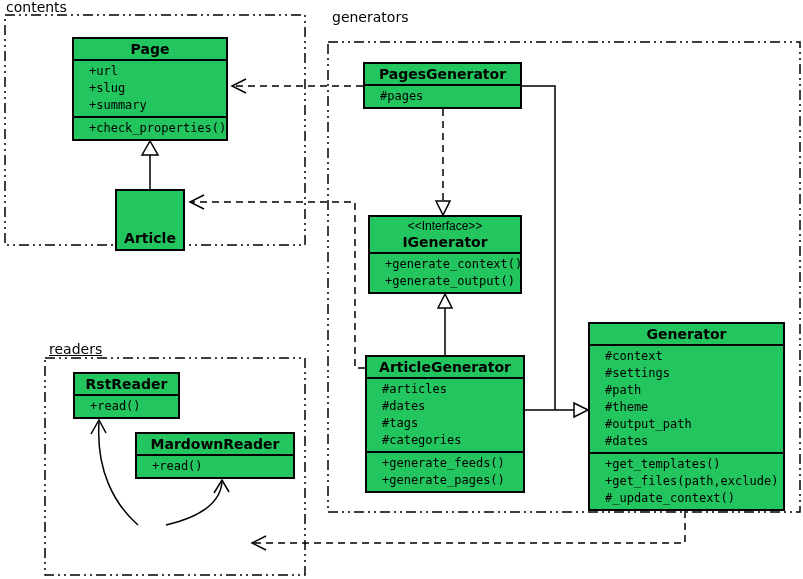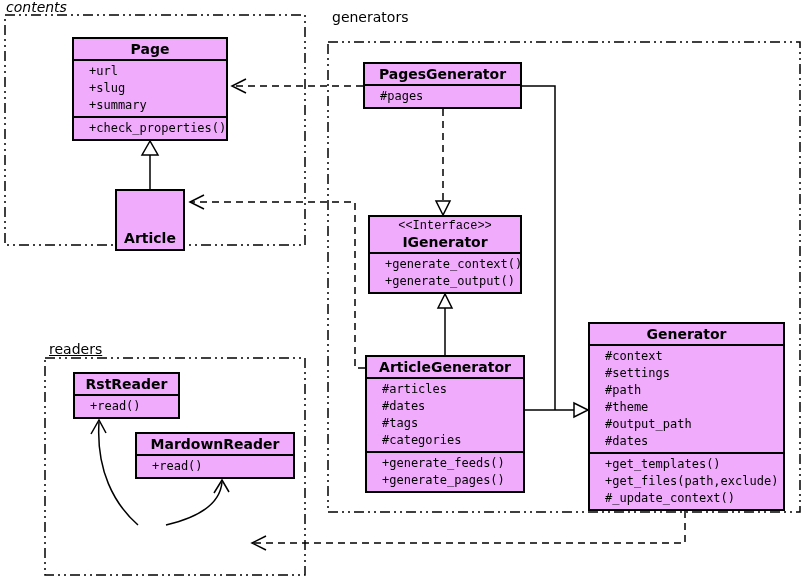--- a/index.html
+++ b/index.html
@@ -13,28 +13,28 @@
   .solid { fill:none; stroke:#000; stroke-width:1.5; }
   .dash  { fill:none; stroke:#000; stroke-width:1.5; stroke-dasharray:7 5; }
   .tri   { fill:#ffffff; stroke:#000; stroke-width:1.5; }
   .open  { fill:none; stroke:#000; stroke-width:1.5; }
 
   .pkg-label {
     position:absolute; font-size:14px; line-height:15px; color:#000;
     font-family:"DejaVu Sans", sans-serif;
   }
   .uml-class {
-    position:absolute; background:#f0abfc; border:2px solid #000;
+    position:absolute; background:#22c55e; border:2px solid #000;
   }
   .uml-title {
     font-weight:bold; font-size:14px; line-height:16px; text-align:center;
     padding:2px 4px; white-space:nowrap;
   }
   .uml-stereotype {
-    font-family:Liberation Mono, monospace; font-weight:normal;
+    font-family:Liberation Sans, sans-serif; font-weight:normal;
     font-size:12px; line-height:15px;
   }
   .uml-sec { border-top:2px solid #000; padding:2px 15px; }
   .uml-member {
     font-family:"DejaVu Sans Mono", monospace; font-size:12px;
     line-height:17px; white-space:pre; color:#000;
   }
   .fn-box {
     position:absolute; background:#ffffff; border:2px solid #000;
     display:flex; align-items:center; justify-content:center;
@@ -75,21 +75,21 @@
     <path class="solid" d="M 138,525 C 114,504 96,470 99,422"></path>
     <polyline class="open" points="91,434 99,420 106,433"></polyline>
 
     <path class="solid" d="M 166,525 C 196,518 220,506 222,482"></path>
     <polyline class="open" points="214,493 222,480 229,492"></polyline>
 
     <polyline class="dash" points="685,511 685,543 253,543"></polyline>
     <polyline class="open" points="266,536 252,543 266,550"></polyline>
   </svg>
 
-  <div class="pkg-label" style="left:6px;   top:0px;font-style:italic;">contents</div>
+  <div class="pkg-label" style="left:6px;   top:0px;">contents</div>
   <div class="pkg-label" style="left:332px; top:10px;">generators</div>
   <div class="pkg-label" style="left:49px;  top:342px;text-decoration:underline;">readers</div>
 
   <div class="uml-class" style="left:72px; top:37px; width:156px;">
     <div class="uml-title">Page</div>
     <div class="uml-sec">
       <div class="uml-member">+url</div>
       <div class="uml-member">+slug</div>
       <div class="uml-member">+summary</div>
     </div>

